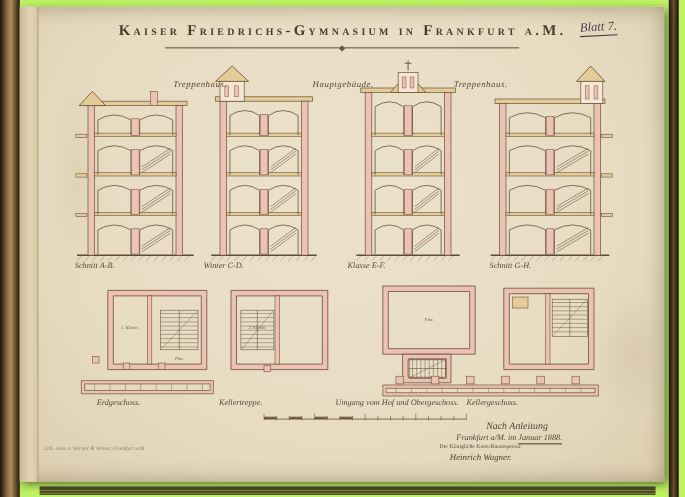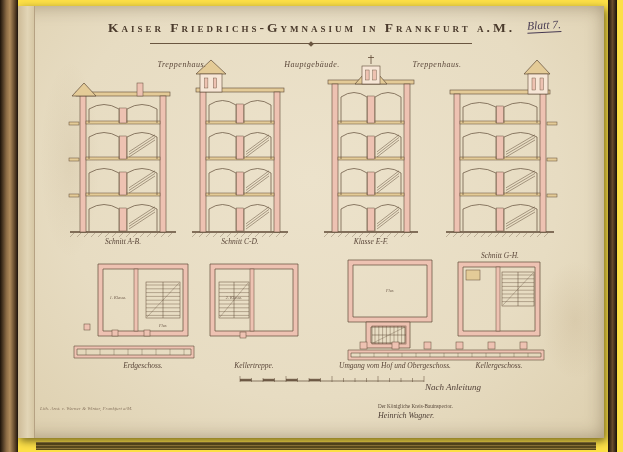--- a/index.html
+++ b/index.html
@@ -1,16 +1,16 @@
 <!DOCTYPE html>
 <html><head>
 <meta charset="utf-8">
 <style>
   html,body{margin:0;padding:0;background:#120c06;}
-  .scene{position:relative;width:623px;height:452px;background:#fde047;overflow:hidden;
+  .scene{position:relative;width:623px;height:452px;background:#bef264;overflow:hidden;
          font-family:"Liberation Serif", serif;}
   .curl{position:absolute;left:0;top:0;bottom:0;width:18px;
         background:linear-gradient(90deg,#1c1209 0%,#8a6a44 35%,#b08c5c 55%,#5a4126 85%,#241910 100%);}
   .fore-edge{position:absolute;right:6px;top:0;bottom:0;width:9px;
         background:linear-gradient(90deg,#1f150c,#6b4e2d 50%,#18100a);}
   .stack{position:absolute;left:36px;bottom:2px;width:560px;height:8px;opacity:.75;
         background:repeating-linear-gradient(180deg,#6e5636 0 1px,#241910 1px 3px);}
   .paper{position:absolute;left:18px;top:6px;width:586px;height:432px;
         background:radial-gradient(ellipse at 50% 40%, #ece2cb 0%, #e7dcc2 60%, #ddcfae 100%);
         box-shadow:inset 0 0 18px rgba(60,40,15,.35), 2px 3px 8px rgba(0,0,0,.55);}
@@ -23,27 +23,27 @@
   .art{position:absolute;left:0;top:0;}
   .t{position:absolute;color:#54433a;}
   .title{left:0;top:20px;width:623px;text-align:center;font-size:13.5px;letter-spacing:3px;
         font-variant:small-caps;color:#4a3a2c;font-weight:bold;}
   .title-rule{position:absolute;left:150px;top:43px;width:322px;height:0;border-top:1px solid #6a5640;}
   .title-rule::after{content:"";position:absolute;left:50%;top:-2.5px;width:4px;height:4px;
         background:#6a5640;transform:translateX(-50%) rotate(45deg);}
   .blatt{left:527px;top:18px;width:70px;font-size:11.5px;font-style:italic;color:#473a52;
         transform:rotate(-3deg);}
   .blatt span{border-bottom:1px solid #473a52;padding-bottom:1px;}
-  .grp{width:110px;text-align:center;font-size:8px;font-style:italic;letter-spacing:.5px;color:#5a4639;top:60px;}
-  .cap{width:110px;text-align:center;font-size:7.5px;font-style:italic;color:#5a4639;}
+  .grp{width:110px;text-align:center;font-size:8px;font-style:italic;letter-spacing:.5px;color:#5a4639;top:72px;}
+  .cap{width:110px;text-align:left;font-size:7.5px;font-style:italic;color:#5a4639;}
   .cap-wide{width:180px;}
-  .col-line1{left:425px;top:382px;width:90px;text-align:left;font-size:9px;font-style:italic;}
+  .col-line1{left:425px;top:382px;width:90px;text-align:center;font-size:9px;font-style:italic;}
   .col-line2{left:388px;top:393px;width:150px;text-align:center;font-size:7.5px;font-style:italic;}
   .col-line2 .ul{border-bottom:1px solid #54433a;padding-bottom:.5px;}
-  .col-block{top:403px;width:118px;text-align:left;}
+  .col-block{top:403px;width:118px;text-align:center;}
   .col-title{font-size:5.2px;color:#5a4a3c;}
   .col-sig{font-size:8px;font-style:italic;margin-top:2px;color:#4c3d34;}
   .printer{left:40px;top:406px;width:150px;font-size:5px;font-style:italic;color:#8d7a64;}
   text.rl{font-size:4.2px;font-style:italic;fill:#6b5747;font-family:"Liberation Serif",serif;}
 </style>
 </head>
 <body>
 
 <div class="scene">
   <div class="curl"></div>
@@ -388,28 +388,29 @@
 
   <div class="t title">Kaiser Friedrichs-Gymnasium in Frankfurt a.M.</div>
   <div class="title-rule"></div>
   <div class="t blatt"><span>Blatt 7.</span></div>
 
   <div class="t grp" style="left:127px">Treppenhaus.</div>
   <div class="t grp" style="left:257px">Hauptgebäude.</div>
   <div class="t grp" style="left:382px">Treppenhaus.</div>
 
   <div class="t cap" style="left:68px;top:237px">Schnitt A-B.</div>
-  <div class="t cap" style="left:185px;top:237px">Schnitt C-D.</div>
+  <div class="t cap" style="left:185px;top:237px">Winter C-D.</div>
   <div class="t cap" style="left:316px;top:237px">Klasse E-F.</div>
-  <div class="t cap" style="left:445px;top:251px">Schnitt G-H.</div>
+  <div class="t cap" style="left:445px;top:237px">Schnitt G-H.</div>
 
   <div class="t cap" style="left:88px;top:361px">Erdgeschoss.</div>
   <div class="t cap" style="left:199px;top:361px">Kellertreppe.</div>
   <div class="t cap cap-wide" style="left:305px;top:361px">Umgang vom Hof und Obergeschoss.</div>
-  <div class="t cap" style="left:444px;top:361px">Kellergeschoss.</div>
+  <div class="t cap" style="left:424px;top:361px">Kellergeschoss.</div>
 
   <div class="t col-line1">Nach Anleitung</div>
+  <div class="t col-line2"><span>Frankfurt a/M. im </span><span class="ul">Januar 1888.</span></div>
   <div class="t col-block" style="left:378px">
     <div class="col-title">Der Königliche Kreis-Bauinspector.</div>
     <div class="col-sig">Heinrich Wagner.</div>
   </div>
   <div class="t printer">Lith. Anst. v. Werner &amp; Winter, Frankfurt a/M.</div>
 </div>
 
 </body></html>

